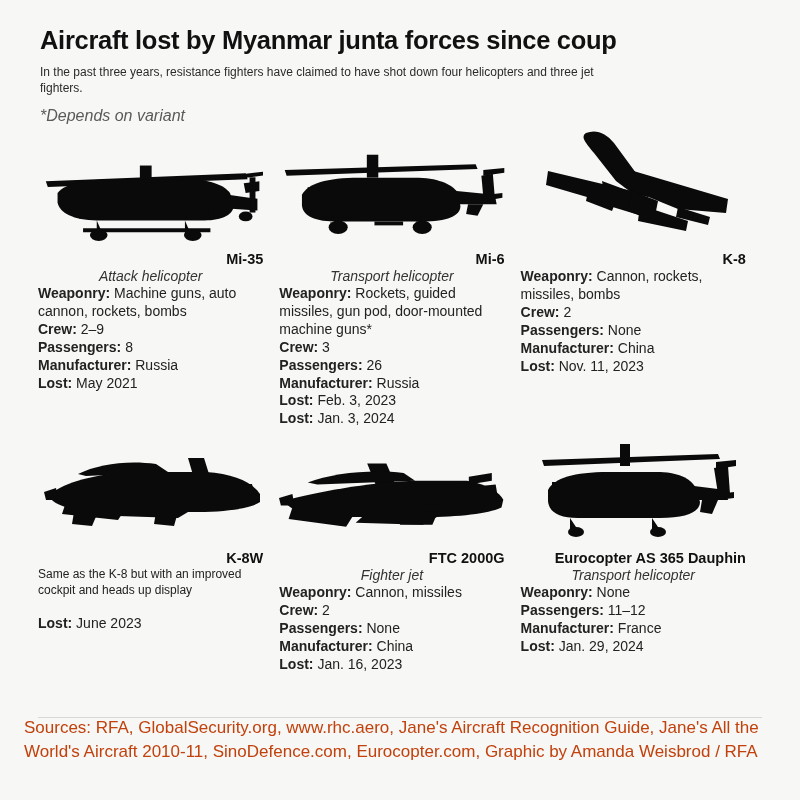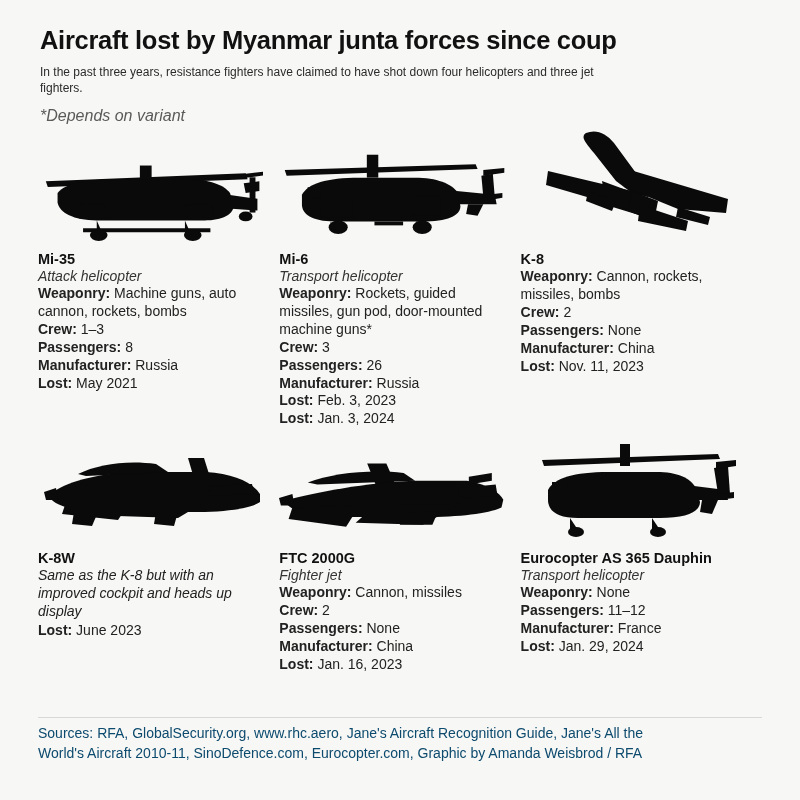--- a/index.html
+++ b/index.html
@@ -64,61 +64,62 @@
     justify-content: center;
   }
   .silhouette svg {
     display: block;
   }
   .name {
     font-size: 14.5px;
     font-weight: bold;
     margin: 4px 0 1px 0;
     color: #111;
+    text-align: right;
   }
   .type {
     font-size: 14px;
     font-style: italic;
     color: #333;
     margin: 0 0 1px 0;
+    text-align: center;
   }
   .specs {
     font-size: 14px;
     line-height: 1.28;
     color: #222;
   }
   .specs .lbl {
     font-weight: bold;
   }
   .spec-line {
     margin-bottom: 0px;
   }
   .plain {
-    font-size: 14px;
+    font-size: 12px;
     line-height: 1.28;
     color: #222;
-    margin-bottom: 1px;
-    font-style: italic;
+    margin-bottom: 17px;
   }
 
   .row2 {
     margin-top: 10px;
   }
   .row2 .silhouette {
     height: 108px;
   }
 
   .sources {
     position: absolute;
-    left: 38px;
+    left: 24px;
     right: 30px;
     bottom: 18px;
-    font-size: 14px;
+    font-size: 17px;
     line-height: 1.42;
-    color: #0c4a6e;
+    color: #c2410c;
   }
   .divider {
     position: absolute;
     left: 38px;
     right: 38px;
     bottom: 64px;
     border-top: 1px solid #d8d8d4;
   }
 </style>
 </head>
@@ -159,21 +160,21 @@
         </div>
         <div class="name">Mi-35</div>
         <div class="type">Attack helicopter</div>
         <div class="specs">
           <div class="spec-line">
             <span class="lbl">Weaponry:</span>
             <span>Machine guns, auto cannon, rockets, bombs</span>
           </div>
           <div class="spec-line">
             <span class="lbl">Crew:</span>
-            <span>1–3</span>
+            <span>2–9</span>
           </div>
           <div class="spec-line">
             <span class="lbl">Passengers:</span>
             <span>8</span>
           </div>
           <div class="spec-line">
             <span class="lbl">Manufacturer:</span>
             <span>Russia</span>
           </div>
           <div class="spec-line">

